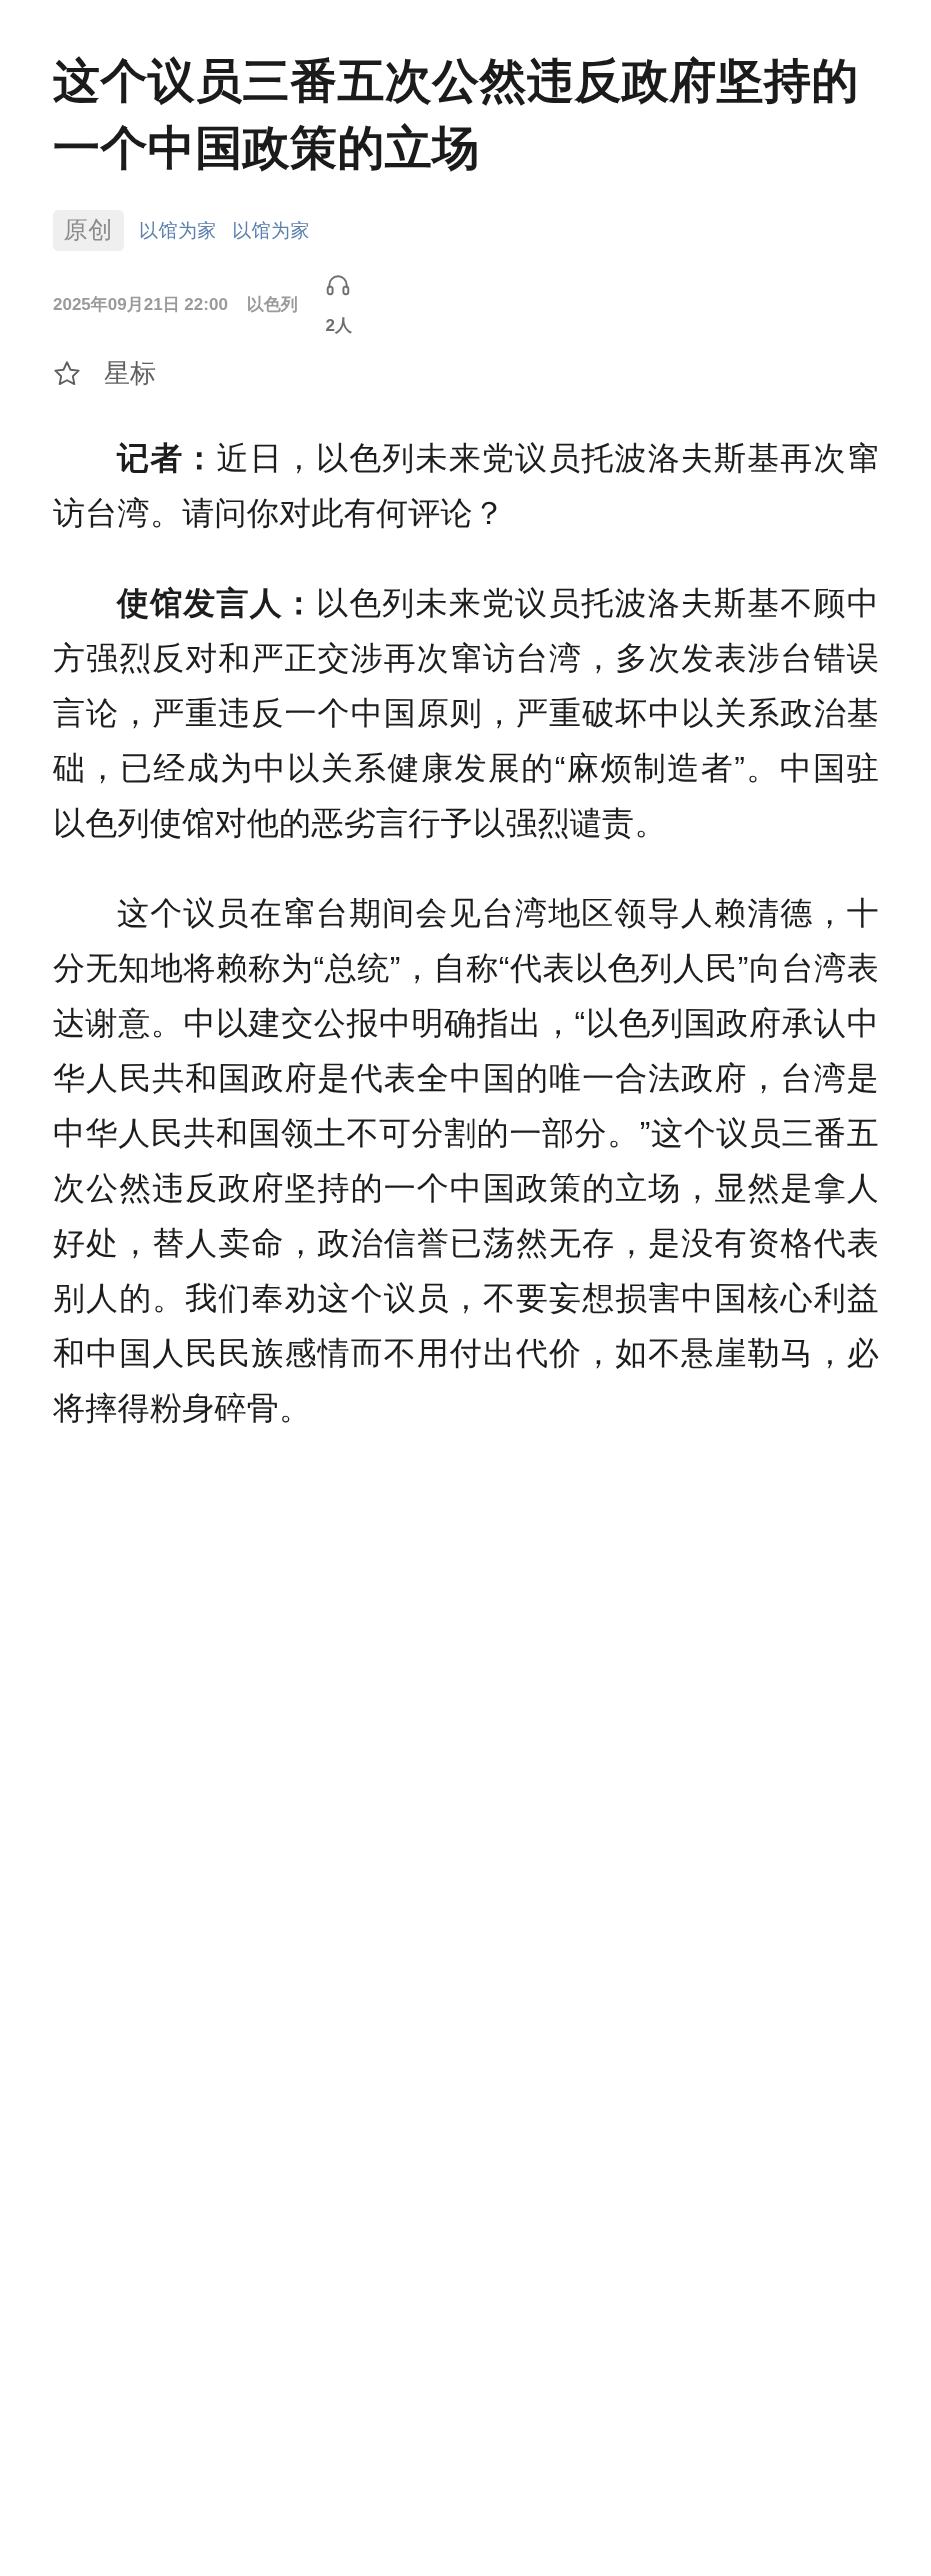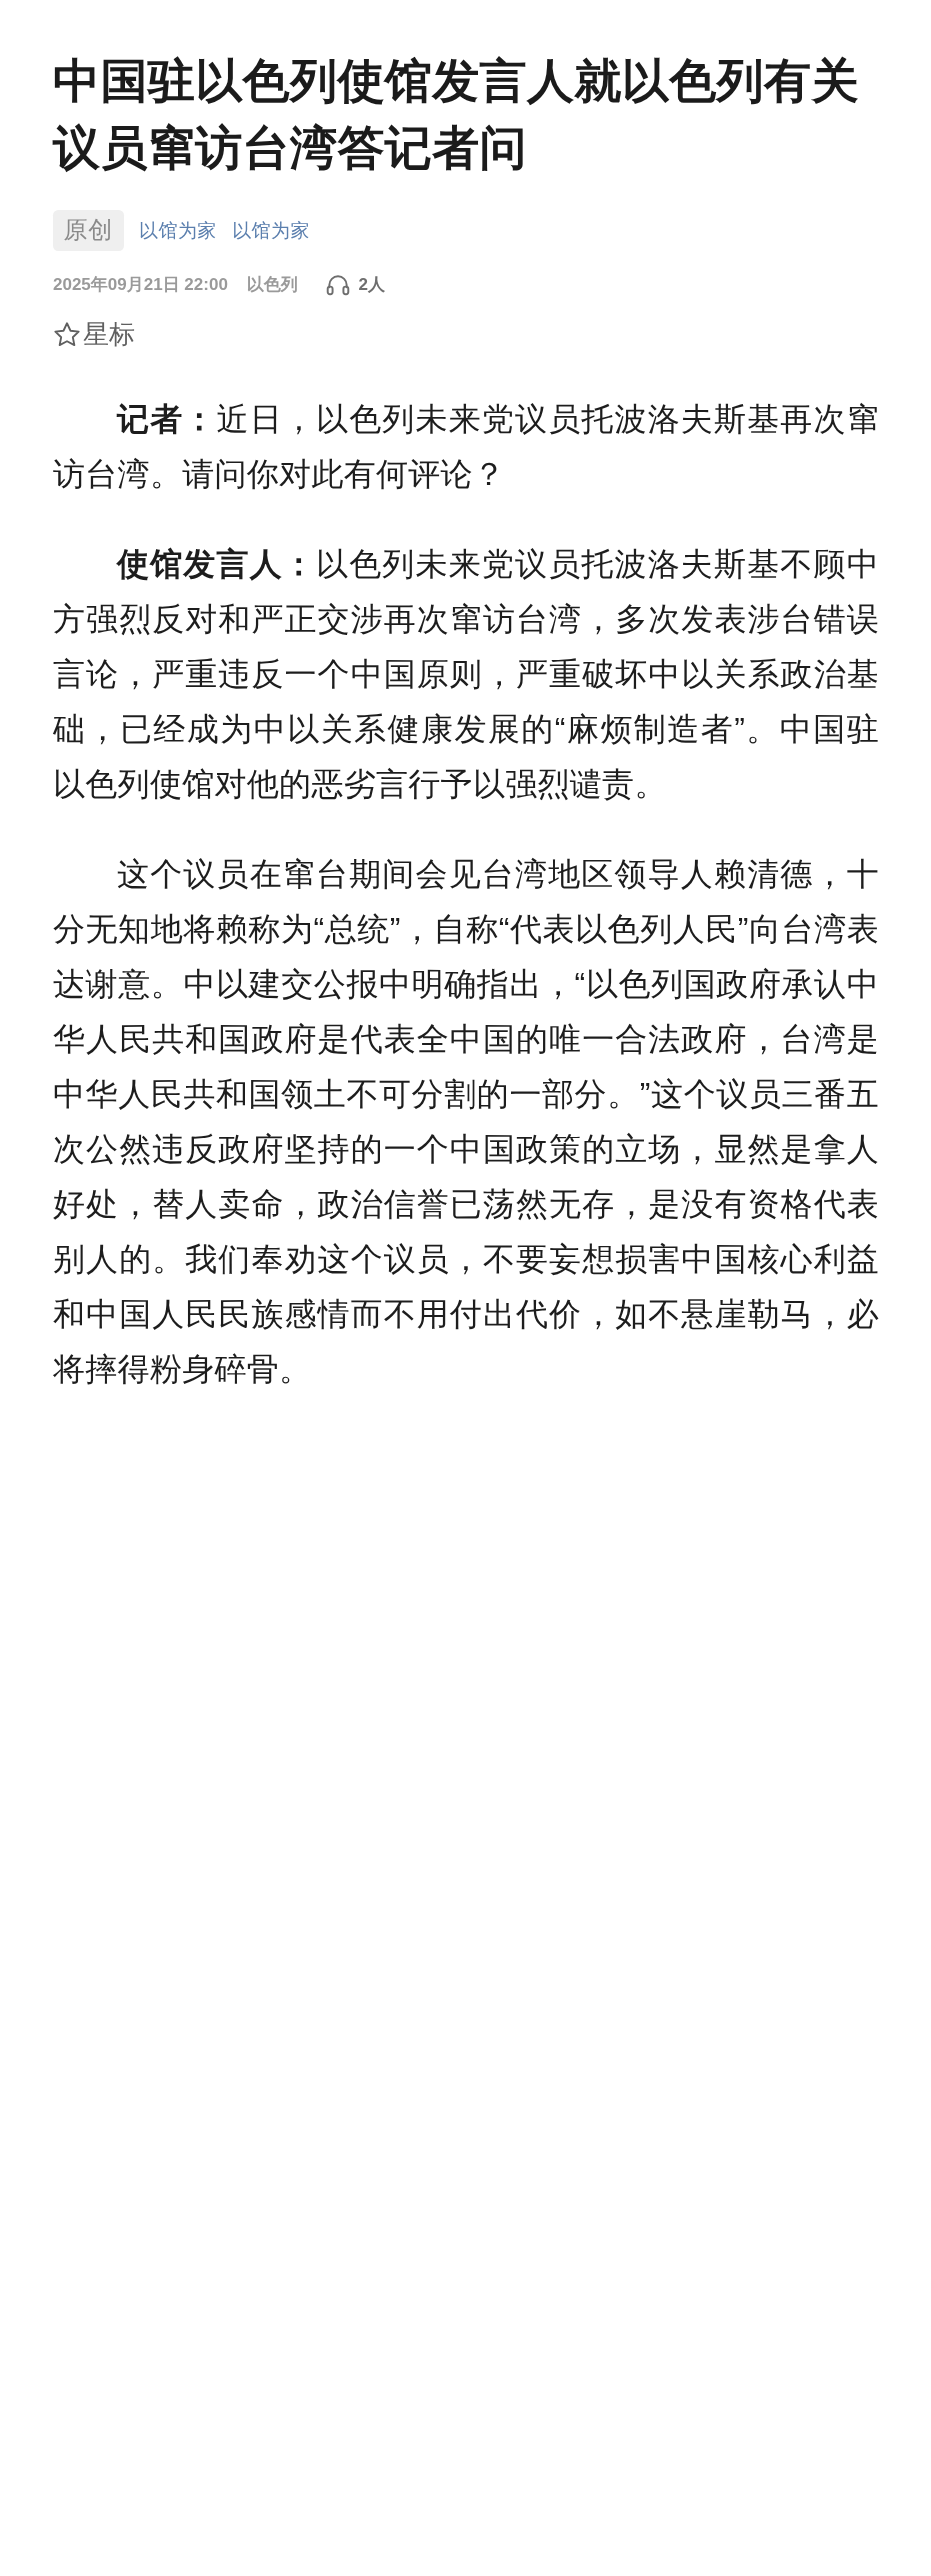--- a/index.html
+++ b/index.html
@@ -55,30 +55,30 @@
     color: #9a9a9a;
     font-size: 17px;
     margin-bottom: 19px;
     font-weight: bold;
   }
   .meta-row2 .dim {
     color: #9a9a9a;
   }
   .listen {
     display: inline-flex;
-    align-items: center;
-    gap: 7px;
+    gap: 16px;
     color: #6e6e6e;
     margin-left: 8.6px;
+    flex-direction: column;
   }
   .listen svg { display: block; }
   .star-row {
     display: flex;
     align-items: center;
-    gap: 2px;
+    gap: 23px;
     color: #5f5f5f;
     font-size: 26px;
     margin-bottom: 40px;
   }
   .star-row svg { display: block; }
   .body-text p {
     font-size: 32px;
     line-height: 1.72;
     color: #1d1d1d;
     margin: 0 0 35px 0;
@@ -89,21 +89,21 @@
   }
   .body-text p .lead {
     font-weight: 700;
   }
 </style>
 </head>
 <body>
 
 <div class="page">
 
-  <h1 class="article-title">中国驻以色列使馆发言人就以色列有关议员窜访台湾答记者问</h1>
+  <h1 class="article-title">这个议员三番五次公然违反政府坚持的一个中国政策的立场</h1>
 
   <div class="meta-row">
     <span class="badge-original">原创</span>
     <span class="meta-link">以馆为家</span>
     <span class="meta-link">以馆为家</span>
   </div>
 
   <div class="meta-row2">
     <span class="dim">2025年09月21日 22:00</span>
     <span class="dim">以色列</span>

